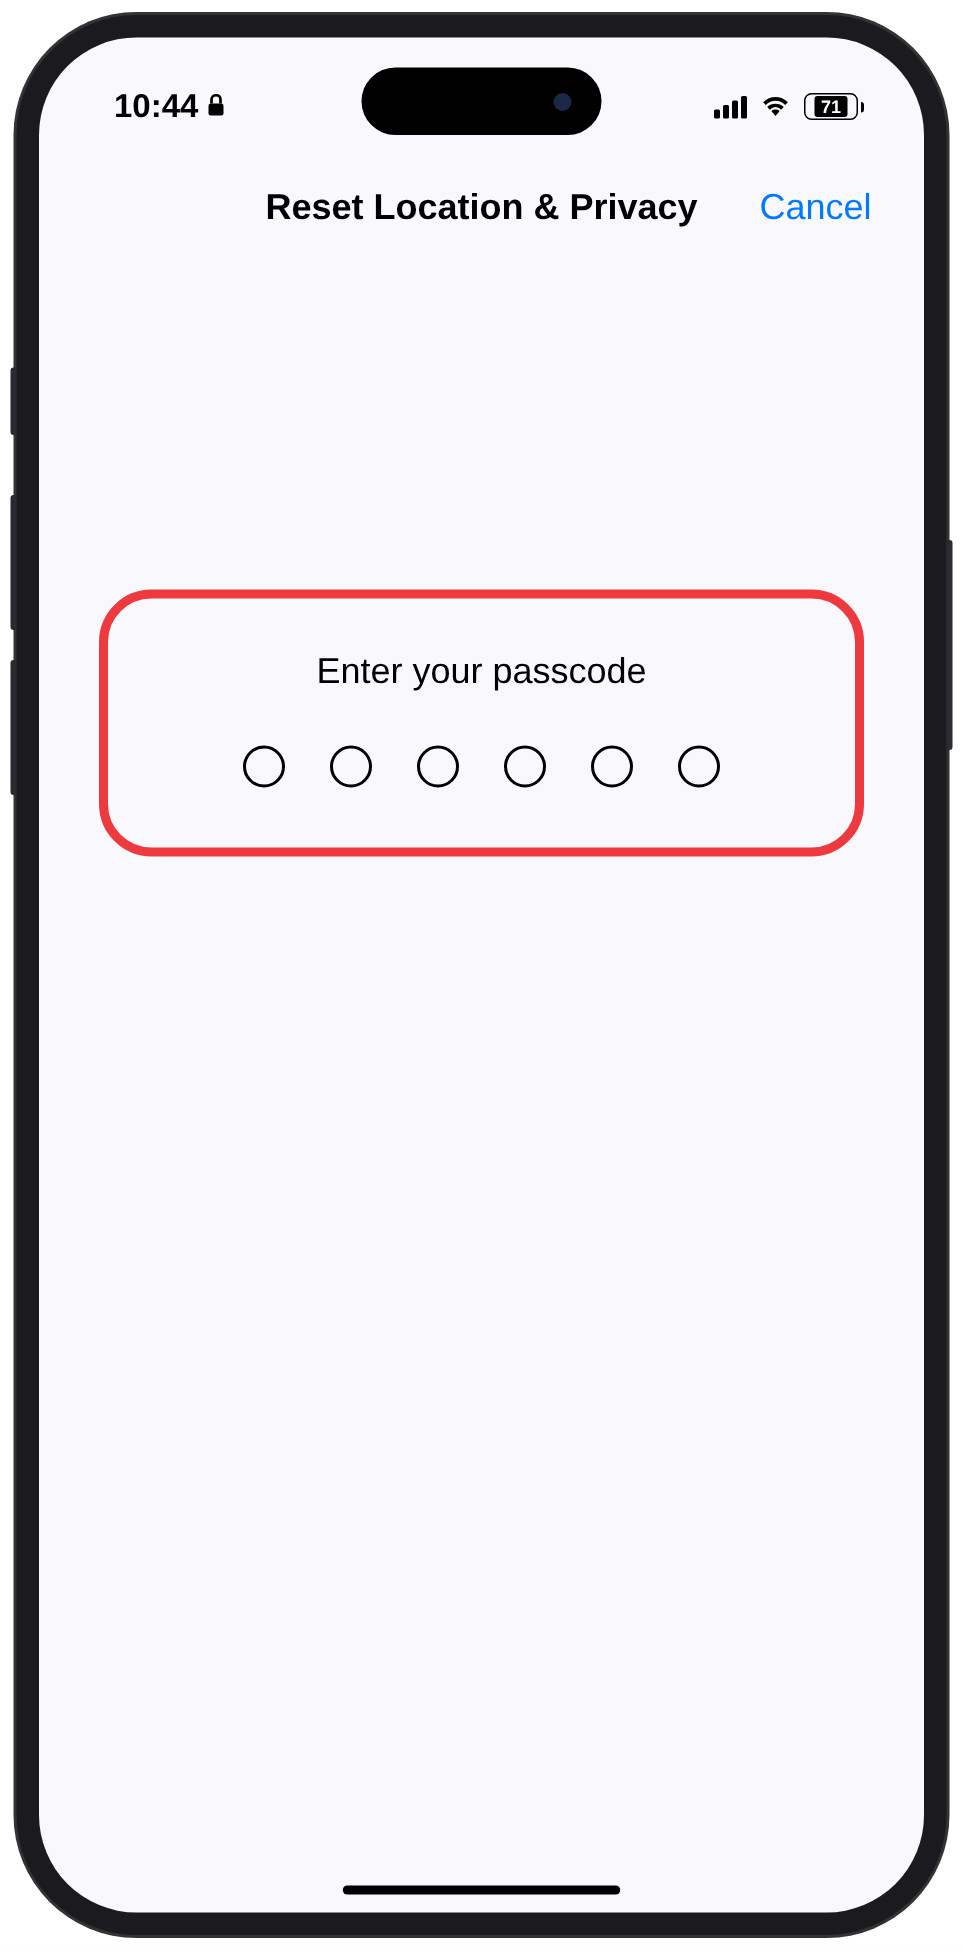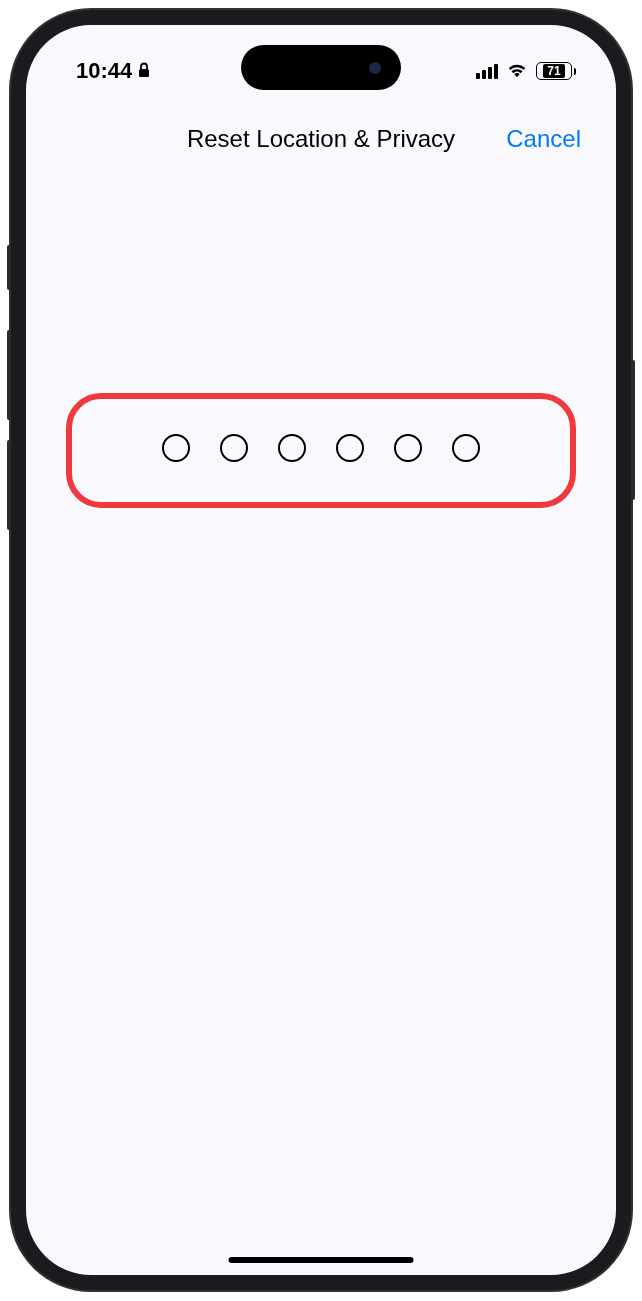--- a/index.html
+++ b/index.html
@@ -154,21 +154,21 @@
     .nav-bar {
       display: flex;
       justify-content: center;
       align-items: center;
       padding: 30px 30px 10px 30px;
       position: relative;
     }
     
     .nav-title {
       font-size: 24px;
-      font-weight: 400;
+      font-weight: 700;
       color: #000;
     }
     
     .nav-cancel {
       position: absolute;
       right: 35px;
       font-size: 24px;
       font-weight: 400;
       color: #007AFF;
       cursor: pointer;
@@ -306,20 +306,21 @@
       </div>
     </div>
 
     <div class="nav-bar">
       <div class="nav-title">Reset Location &amp; Privacy</div>
       <div class="nav-cancel">Cancel</div>
     </div>
 
     <div class="content-area">
       <div class="passcode-box">
+        <div class="passcode-prompt">Enter your passcode</div>
         <div class="passcode-dots">
           <div class="passcode-dot"></div>
           <div class="passcode-dot"></div>
           <div class="passcode-dot"></div>
           <div class="passcode-dot"></div>
           <div class="passcode-dot"></div>
           <div class="passcode-dot"></div>
         </div>
       </div>
     </div>

